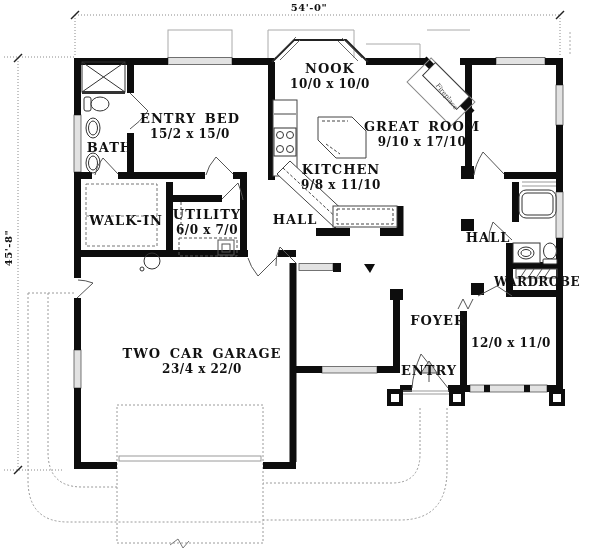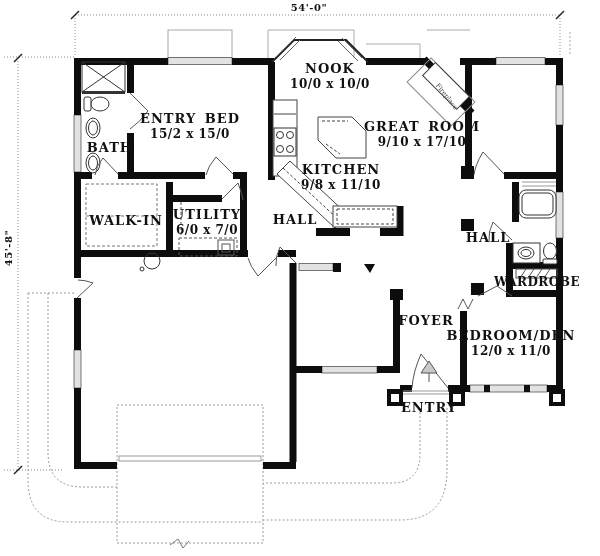--- a/index.html
+++ b/index.html
@@ -302,26 +302,27 @@
   </div>
   <div class="lbl" style="left:295px;top:220px">
     <div class="nm">HALL</div>
   </div>
   <div class="lbl" style="left:488px;top:238px">
     <div class="nm">HALL</div>
   </div>
   <div class="lbl small" style="left:537px;top:282px">
     <div class="nm">WARDROBE</div>
   </div>
-  <div class="lbl" style="left:426px;top:321px">
+  <div class="lbl" style="left:438px;top:321px">
     <div class="nm">FOYER</div>
   </div>
-  <div class="lbl" style="left:429px;top:408px">
+  <div class="lbl" style="left:429px;top:371px">
     <div class="nm">ENTRY</div>
   </div>
   <div class="lbl" style="left:511px;top:343px">
-    <div class="nm">BEDROOM/DEN</div>
     <div class="dm">12/0 x 11/0</div>
   </div>
   <div class="lbl" style="left:202px;top:361px">
+    <div class="nm">TWO CAR GARAGE</div>
+    <div class="dm">23/4 x 22/0</div>
   </div>
 
 </div>
 
 </body></html>

